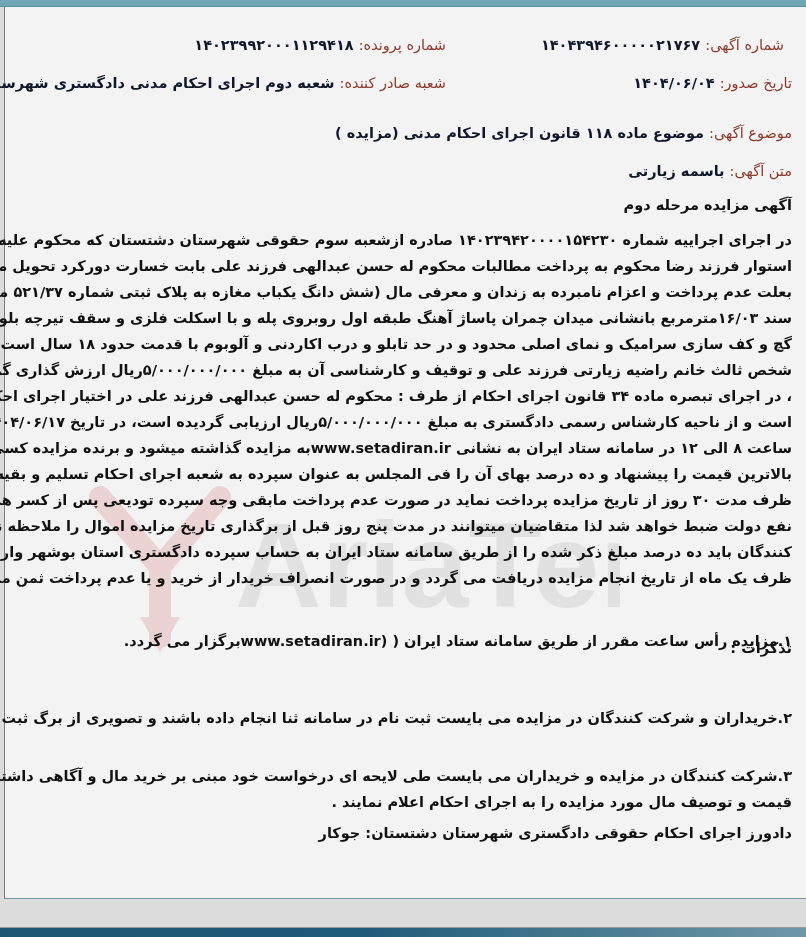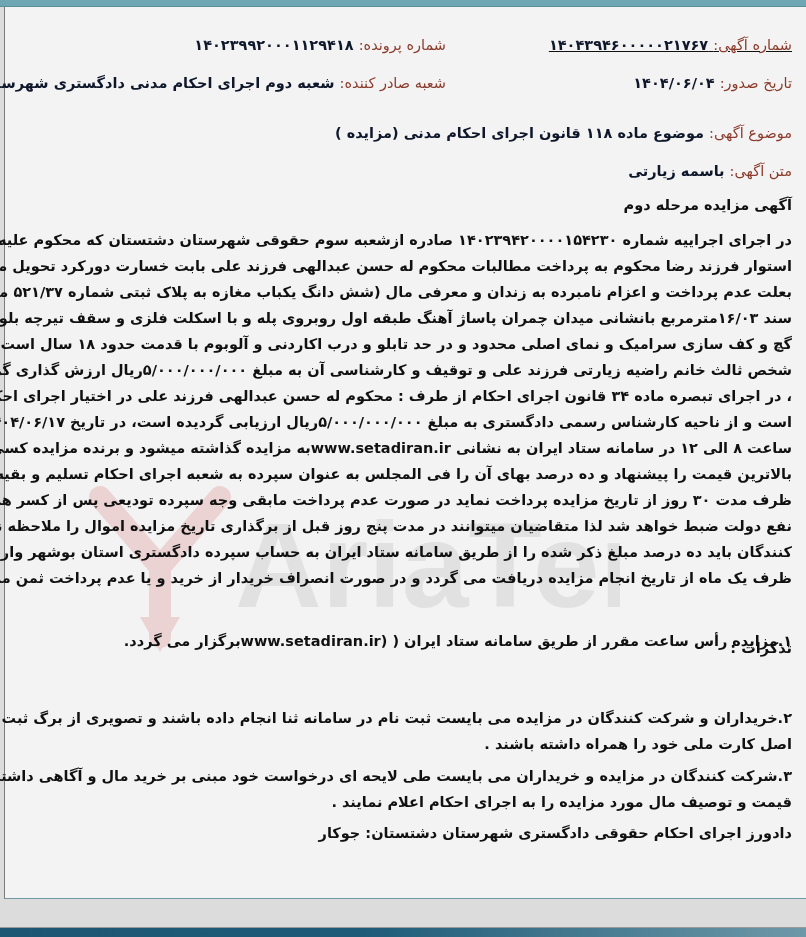--- a/index.html
+++ b/index.html
@@ -53,21 +53,21 @@
     <g fill="none" stroke="#e8b9b9" stroke-width="22" stroke-linecap="round">
       <path d="M40 40 L100 110 L160 40"></path>
       <path d="M100 110 L100 180"></path>
     </g>
     <polygon points="80,160 120,160 100,195" fill="#e8b9b9"></polygon>
     <text x="175" y="150" font-family="Liberation Sans, sans-serif" font-size="120" font-weight="bold" fill="#d4d4d4">AriaTender</text>
   </svg>
 
   <div class="content">
 
-    <div class="meta-row" style="right:0; top:30px;text-decoration:underline;">
+    <div class="meta-row" style="right:8px; top:30px;">
       <span class="lbl">شماره آگهی:</span>
       <span class="val">۱۴۰۴۳۹۴۶۰۰۰۰۰۲۱۷۶۷</span>
     </div>
     <div class="meta-row" style="right:346px; top:30px;">
       <span class="lbl">شماره پرونده:</span>
       <span class="val">۱۴۰۲۳۹۹۲۰۰۰۱۱۲۹۴۱۸</span>
     </div>
 
     <div class="meta-row" style="right:0; top:68px;">
       <span class="lbl">تاریخ صدور:</span>
@@ -107,21 +107,20 @@
       <div class="line">ظرف یک ماه از تاریخ انجام مزایده دریافت می گردد و در صورت انصراف خریدار از خرید و یا عدم پرداخت ثمن مزایده در موعد</div>
     </div>
 
     <div class="meta-row" style="right:0; top:633px;">تذکرات :</div>
 
     <div class="para" style="top:621px;">
       <div class="line">۱.مزایده رأس ساعت مقرر از طریق سامانه ستاد ایران ( (www.setadiran.irبرگزار می گردد.</div>
     </div>
     <div class="para" style="top:698px;">
       <div class="line">۲.خریداران و شرکت کنندگان در مزایده می بایست ثبت نام در سامانه ثنا انجام داده باشند و تصویری از برگ ثبت نام به همراه</div>
-      <div class="line">اصل کارت ملی خود را همراه داشته باشند .</div>
     </div>
     <div class="para" style="top:756px;">
       <div class="line">۳.شرکت کنندگان در مزایده و خریداران می بایست طی لایحه ای درخواست خود مبنی بر خرید مال و آگاهی داشتن از شرایط ،</div>
       <div class="line">قیمت و توصیف مال مورد مزایده را به اجرای احکام اعلام نمایند .</div>
     </div>
 
     <div class="meta-row" style="right:0; top:818px;">دادورز اجرای احکام حقوقی دادگستری شهرستان دشتستان: جوکار</div>
   </div>
 </div>
 

